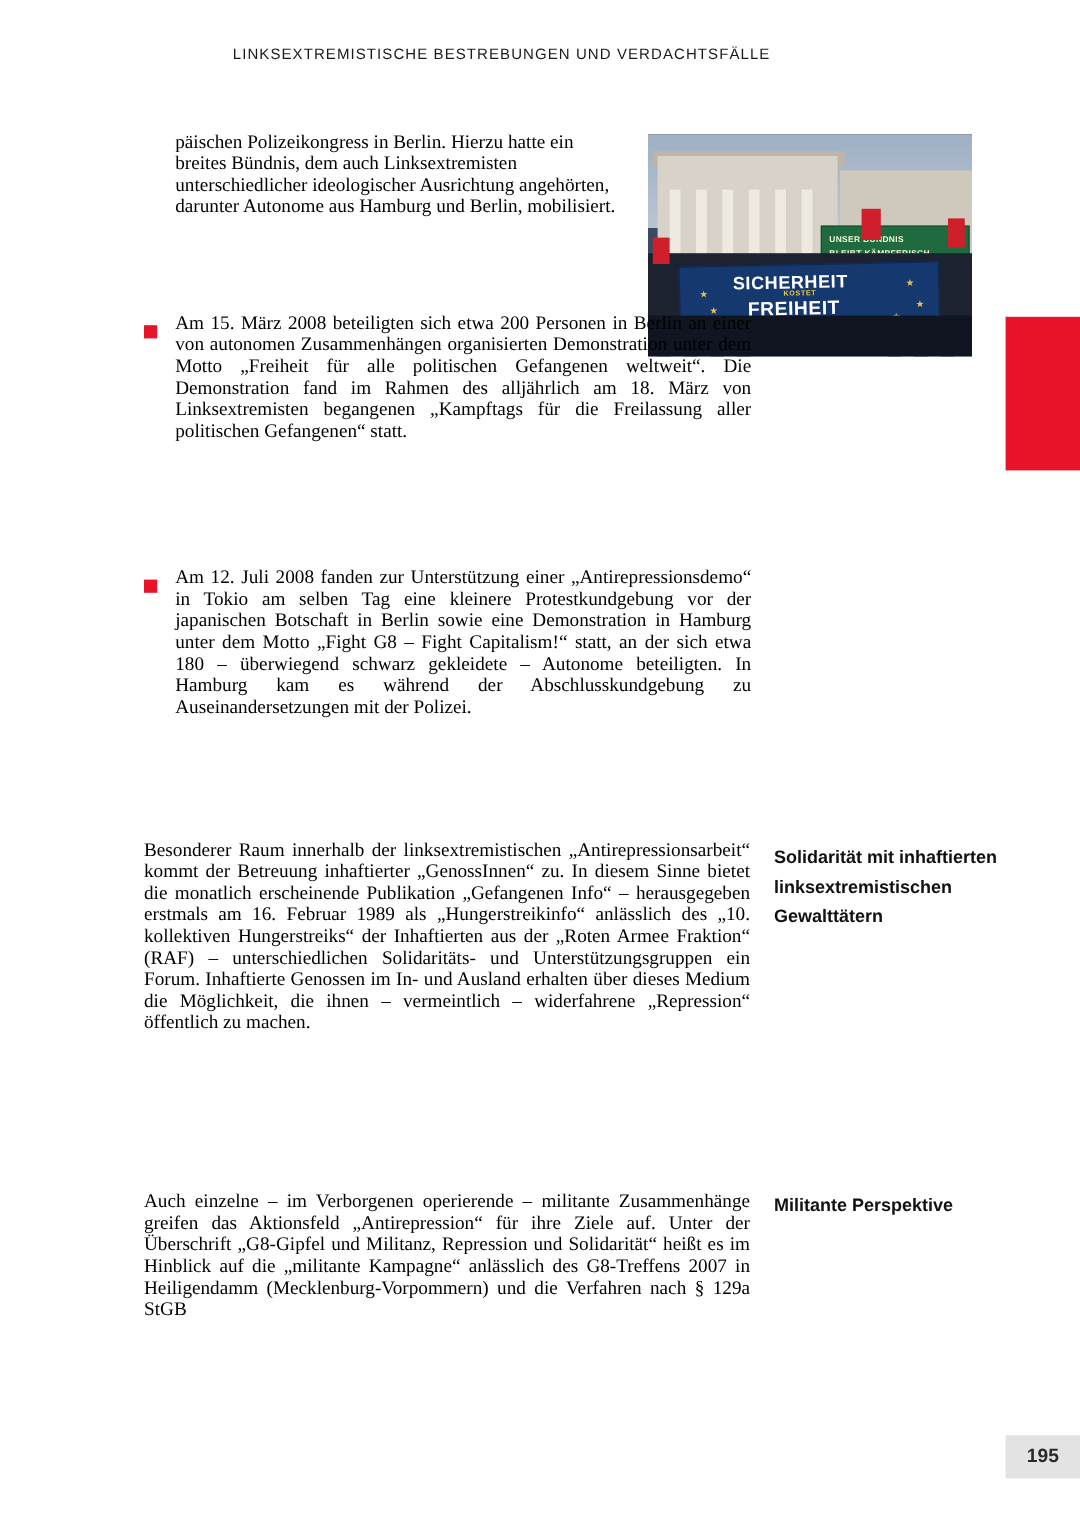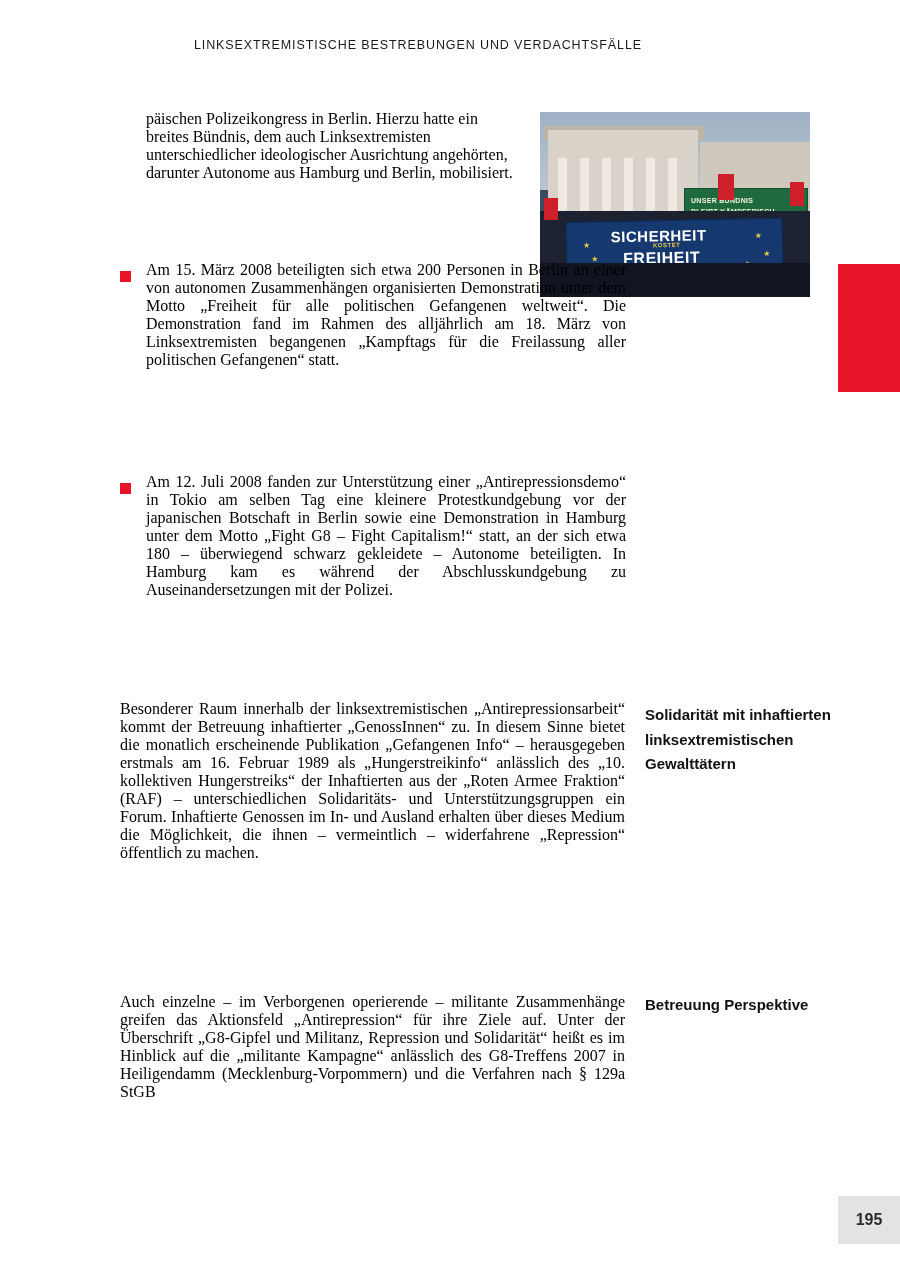--- a/index.html
+++ b/index.html
@@ -169,21 +169,21 @@
     line-height: 24.5px;
     color: #111111;
   }
 
   
   .folio {
     position: absolute;
     left: 838px;
     top: 1196px;
     width: 62px;
-    height: 48px;
+    height: 36px;
     background: #e3e3e3;
     display: flex;
     align-items: center;
     justify-content: center;
     font-family: "Liberation Sans", sans-serif;
     font-weight: 700;
     font-size: 16px;
     color: #2b2b2b;
   }
 </style>
@@ -248,17 +248,17 @@
 
   <div class="bullet" style="top:483px;"></div>
   <div class="para indent" style="top:473px; width:480px;">Am 12. Juli 2008 fanden zur Unterstützung einer „Antirepressionsdemo“ in Tokio am selben Tag eine kleinere Protestkundgebung vor der japanischen Botschaft in Berlin sowie eine Demonstration in Hamburg unter dem Motto „Fight G8 – Fight Capitalism!“ statt, an der sich etwa 180 – überwiegend schwarz gekleidete – Autonome beteiligten. In Hamburg kam es während der Abschlusskundgebung zu Auseinandersetzungen mit der Polizei.</div>
 
   <div class="para" style="left:120px; top:700px; width:505px;">Besonderer Raum innerhalb der linksextremistischen „Antirepressionsarbeit“ kommt der Betreuung inhaftierter „GenossInnen“ zu. In diesem Sinne bietet die monatlich erscheinende Publikation „Gefangenen Info“ – herausgegeben erstmals am 16. Februar 1989 als „Hungerstreikinfo“ anlässlich des „10. kollektiven Hungerstreiks“ der Inhaftierten aus der „Roten Armee Fraktion“ (RAF) – unterschiedlichen Solidaritäts- und Unterstützungsgruppen ein Forum. Inhaftierte Genossen im In- und Ausland erhalten über dieses Medium die Möglichkeit, die ihnen – vermeintlich – widerfahrene „Repression“ öffentlich zu machen.</div>
 
   <div class="marginal" style="top:703px;">Solidarität mit inhaftierten linksextremistischen Gewalttätern</div>
 
   <div class="para" style="left:120px; top:993px; width:505px;">Auch einzelne – im Verborgenen operierende – militante Zusammenhänge greifen das Aktionsfeld „Antirepression“ für ihre Ziele auf. Unter der Überschrift „G8-Gipfel und Militanz, Repression und Solidarität“ heißt es im Hinblick auf die „militante Kampagne“ anlässlich des G8-Treffens 2007 in Heiligendamm (Mecklenburg-Vorpommern) und die Verfahren nach § 129a StGB</div>
 
-  <div class="marginal" style="top:993px;">Betreuung Perspektive</div>
+  <div class="marginal" style="top:993px;">Militante Perspektive</div>
 
   <div class="folio">195</div>
 
 </div>
 
 </body></html>

